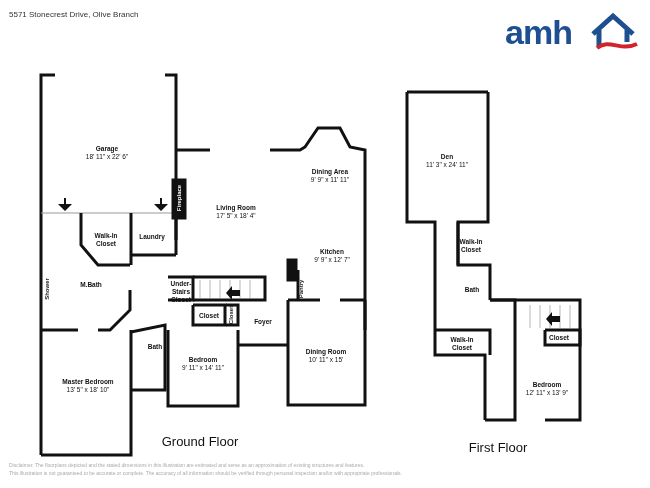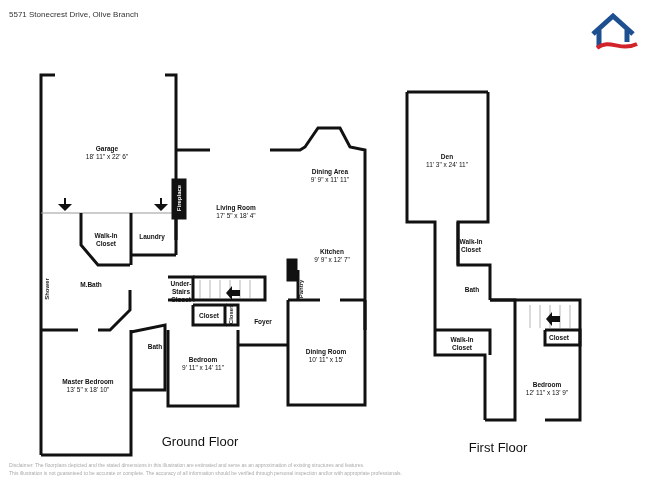--- a/index.html
+++ b/index.html
@@ -16,20 +16,21 @@
     .vlbl { position: absolute; font-size: 6px; font-weight: bold; transform: rotate(-90deg); transform-origin: center; white-space: nowrap; }
     .floor-title { position: absolute; font-size: 13px; color: #111; transform: translateX(-50%); white-space: nowrap; }
     .disclaimer { position: absolute; left: 9px; top: 461px; font-size: 5px; color: #aaa; line-height: 8px; width: 400px; }
   </style>
 </head>
 <body>
 
 <div class="address">5571 Stonecrest Drive, Olive Branch</div>
 
 <div class="logo">
+  <span class="logo-text">amh</span>
   <svg width="135" height="45" style="position:absolute;left:0;top:0">
     <polyline points="88,26 108,8 128,26" fill="none" stroke="#1d4f91" stroke-width="5"></polyline>
     <polyline points="94,22 94,38" fill="none" stroke="#1d4f91" stroke-width="5"></polyline>
     <polyline points="122,22 122,34" fill="none" stroke="#1d4f91" stroke-width="5"></polyline>
     <path d="M92,40 C105,30 115,44 132,36" fill="none" stroke="#d2232a" stroke-width="4"></path>
   </svg>
 </div>
 
 <svg class="plan" width="650" height="488" viewBox="0 0 650 488">
   <g fill="none" stroke="#111" stroke-width="3">

